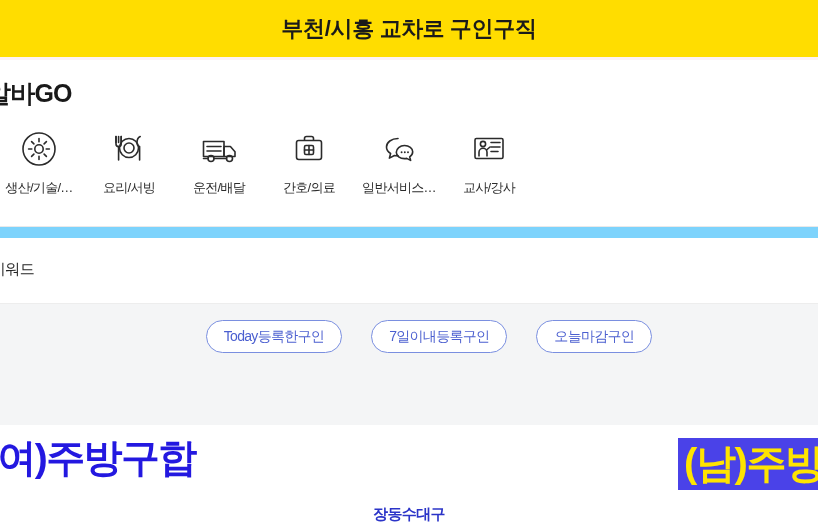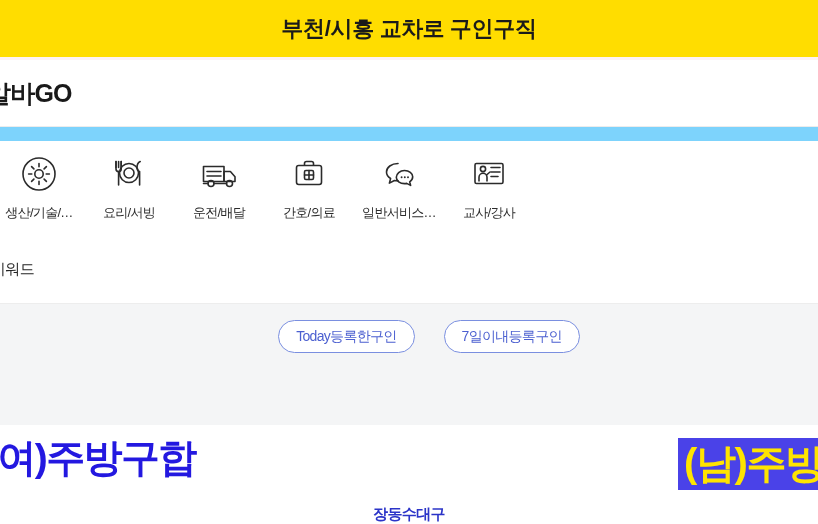--- a/index.html
+++ b/index.html
@@ -81,21 +81,21 @@
     font-weight: 700;
     color: #191919;
     letter-spacing: -0.8px;
     white-space: nowrap;
   }
 
   
   .cat-strip {
     position: absolute;
     left: 0;
-    top: 141px;
+    top: 116px;
     width: 818px;
     height: 110px;
     background: #ffffff;
     border-bottom: 1px solid #e9e9e9;
   }
   .cat-list {
     position: absolute;
     left: -6px;
     top: 10px;
     display: flex;
@@ -329,20 +329,21 @@
   </div>
 
   <div class="kw-band">
     <div class="kw-clip">검색 키워드</div>
   </div>
 
   <div class="quick-area">
     <div class="pill-row">
       <div class="pill">Today등록한구인</div>
       <div class="pill">7일이내등록구인</div>
+      <div class="pill">오늘마감구인</div>
     </div>
   </div>
 
   <div class="listings">
     <div class="listing-left">(여)주방구합</div>
   </div>
   <div class="listing-right">(남)주방</div>
   <div class="listing-sub">장동수대구</div>
 
 </div>

